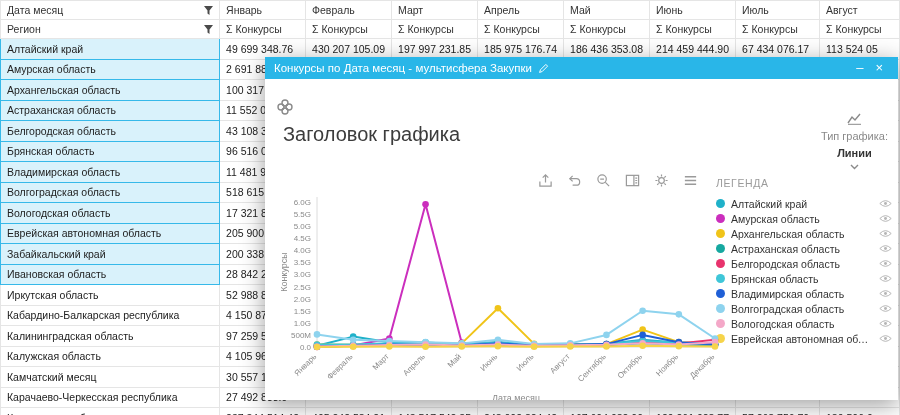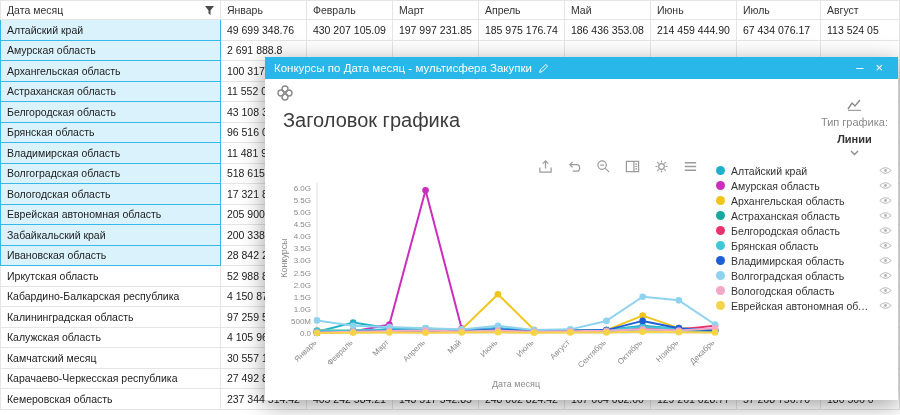--- a/index.html
+++ b/index.html
@@ -16,21 +16,21 @@
   }
   .pivot thead th{height:18px;color:#333;}
   .pivot tbody td{height:19.5px;}
   .cell-flex{display:flex;align-items:center;}
   .cell-flex span{flex:1;}
   .region-cell.hl{background:#d9f2fb;border:1px solid #36b9e9;}
   .num-cell{color:#1a1a1a;}
   
   .modal{
     position:absolute;left:265px;top:57px;width:633px;height:343px;background:#fff;
-    box-shadow:0 5px 22px rgba(0,0,0,.38);z-index:10;display:flex;flex-direction:column;
+    box-shadow:0 5px 22px rgba(0,0,0,.38);z-index:10;display:flex;flex-direction:column;gap:14px;
   }
   .modal-header{
     height:22px;background:#29b6e8;color:#fff;display:flex;align-items:center;
     padding:0 9px;font-size:11.5px;flex:0 0 auto;cursor:default;
   }
   .modal-header .m-title{flex:0 1 auto;white-space:nowrap;overflow:hidden;}
   .m-spacer{flex:1;}
   .win-btn{color:#fff;font-size:13px;line-height:22px;padding:0 6px;cursor:pointer;}
   .pencil{margin-left:6px;display:inline-flex;}
   .modal-body{position:relative;flex:1;overflow:hidden;}
@@ -79,20 +79,38 @@
         </div>
       </th>
     <th>Январь</th>
         <th>Февраль</th>
         <th>Март</th>
         <th>Апрель</th>
         <th>Май</th>
         <th>Июнь</th>
         <th>Июль</th>
         <th>Август</th>
+      </tr>
+    <tr>
+      <th>
+        <div class="cell-flex">
+          <span>Регион</span>
+          <svg width="9" height="9" viewBox="0 0 9 9">
+              <path d="M0 0h9L5.5 4.5V9l-2-1.6V4.5Z" fill="#4a4a4a"></path>
+            </svg>
+        </div>
+      </th>
+    <th>Σ Конкурсы</th>
+        <th>Σ Конкурсы</th>
+        <th>Σ Конкурсы</th>
+        <th>Σ Конкурсы</th>
+        <th>Σ Конкурсы</th>
+        <th>Σ Конкурсы</th>
+        <th>Σ Конкурсы</th>
+        <th>Σ Конкурсы</th>
       </tr>
   </thead>
   <tbody>
       <tr>
         <td class="region-cell hl">Алтайский край</td>
         <td class="num-cell">49 699 348.76</td>
         <td class="num-cell">430 207 105.09</td>
         <td class="num-cell">197 997 231.85</td>
         <td class="num-cell">185 975 176.74</td>
         <td class="num-cell">186 436 353.08</td>
@@ -372,20 +390,21 @@
           </svg>
       </span>
       <span class="tb-icon">
         <svg width="15" height="15" viewBox="0 0 16 16" fill="none" stroke="#9a9a9a" stroke-width="1.4">
             <path d="M2 4h12M2 8h12M2 12h12"></path>
           </svg>
       </span>
     </div>
 
     <div class="legend">
+      <div class="legend-title">ЛЕГЕНДА</div>
       <div>
           <div class="legend-item">
             <span class="legend-dot" style="background: rgb(31, 177, 201);"></span>
             <span class="legend-label">Алтайский край</span>
             <span class="legend-eye">
               <svg width="13" height="9" viewBox="0 0 16 10">
                 <path d="M1 5Q8-2 15 5 8 12 1 5Z" fill="none" stroke="#b5b5b5" stroke-width="1.2"></path>
                 <circle cx="8" cy="5" r="1.8" fill="#b5b5b5"></circle>
               </svg>
             </span>

